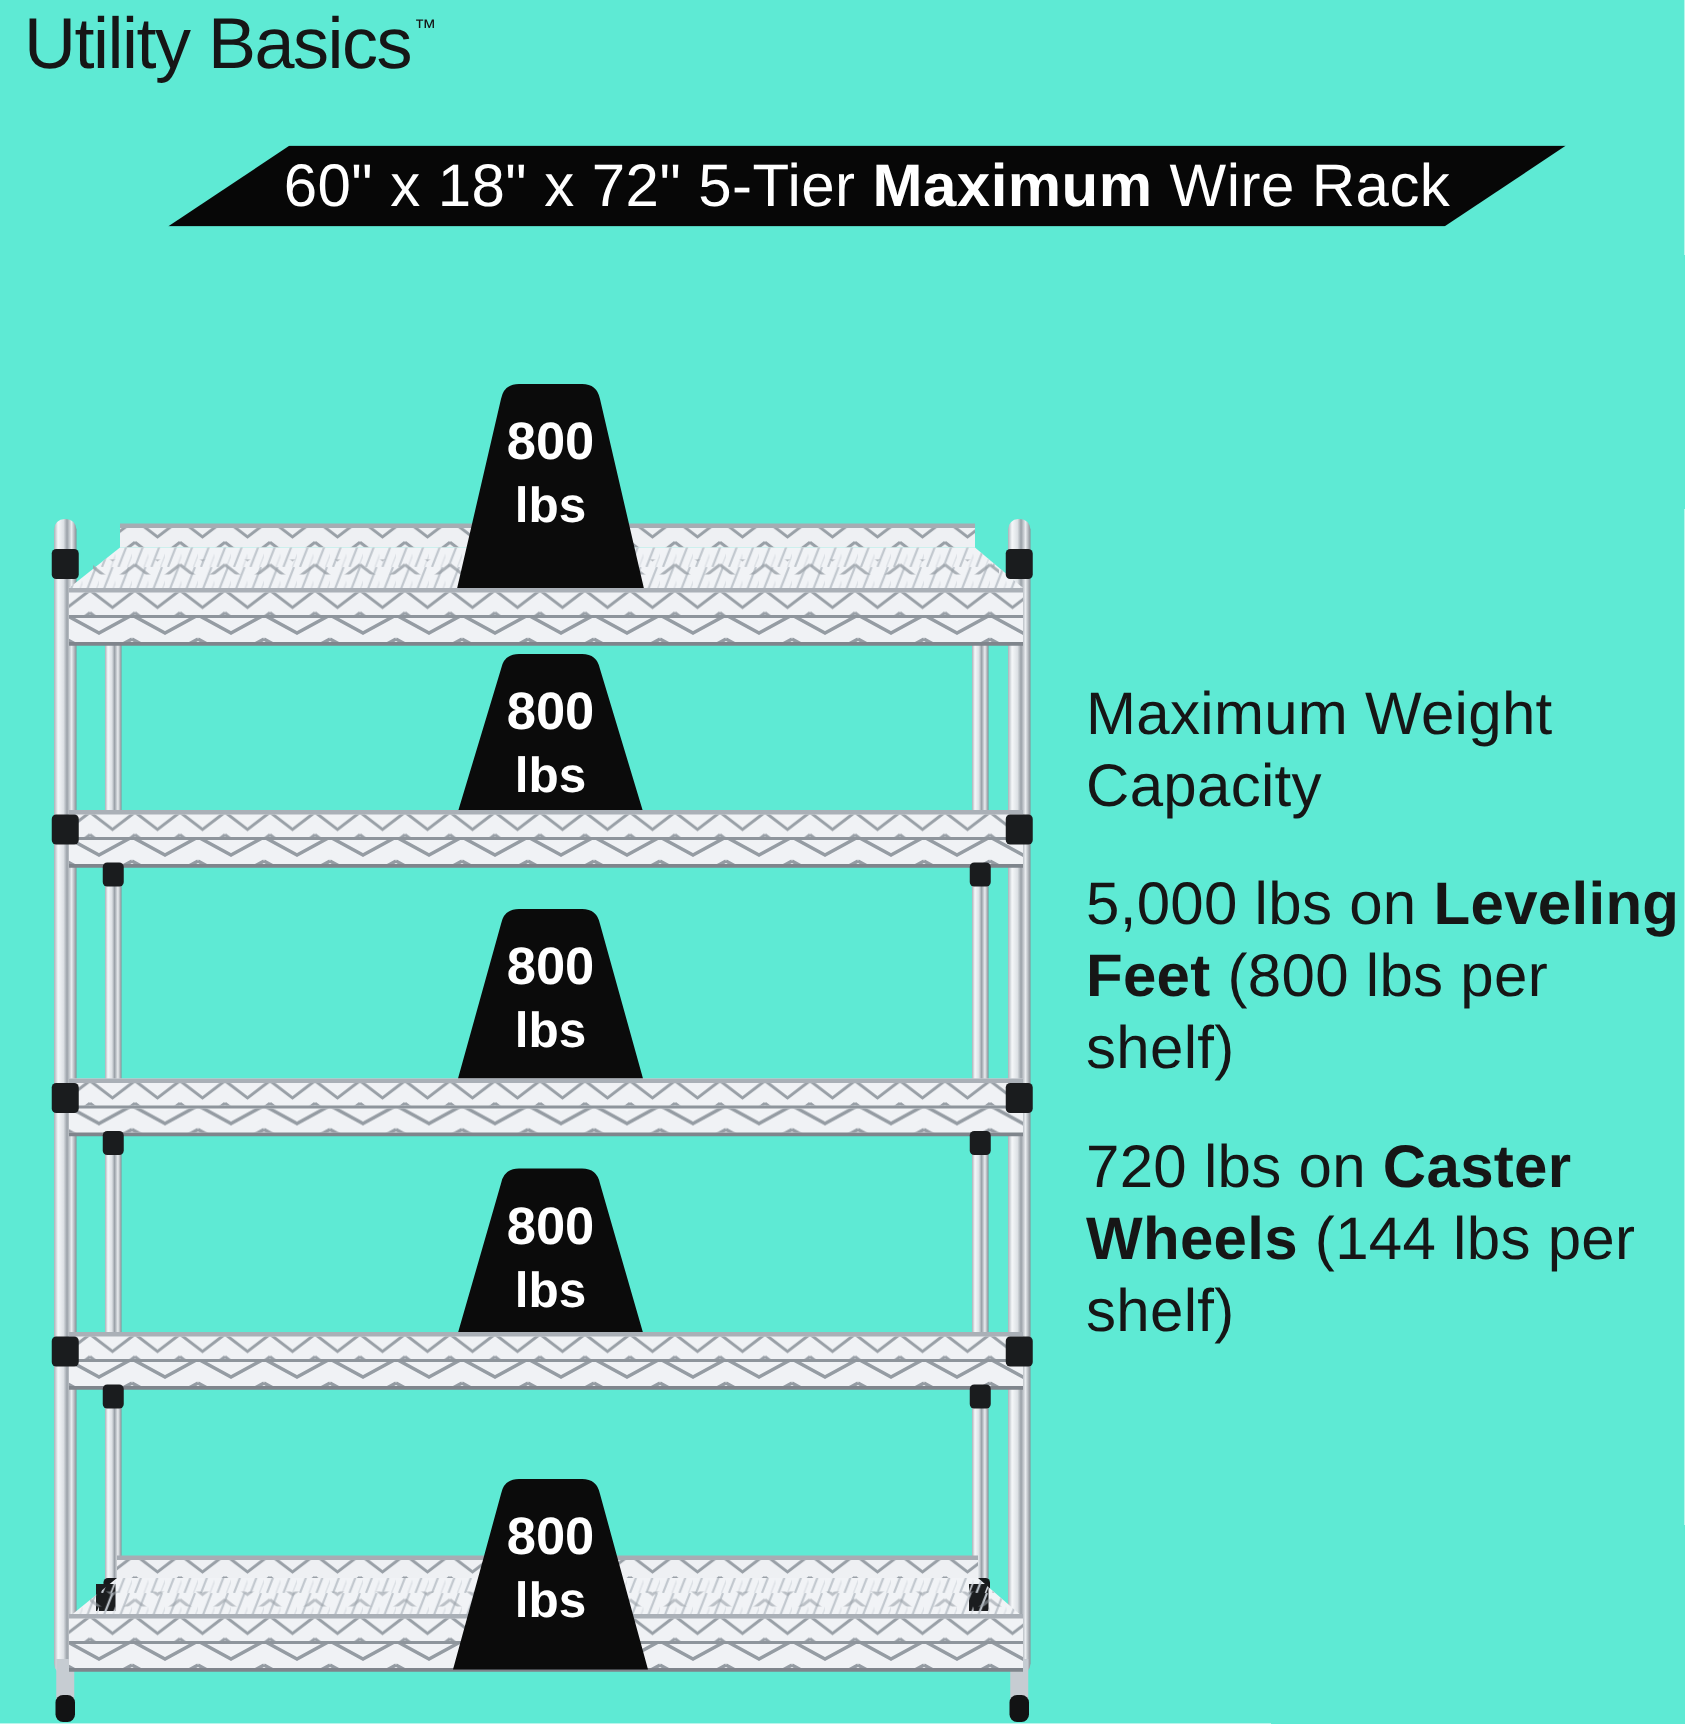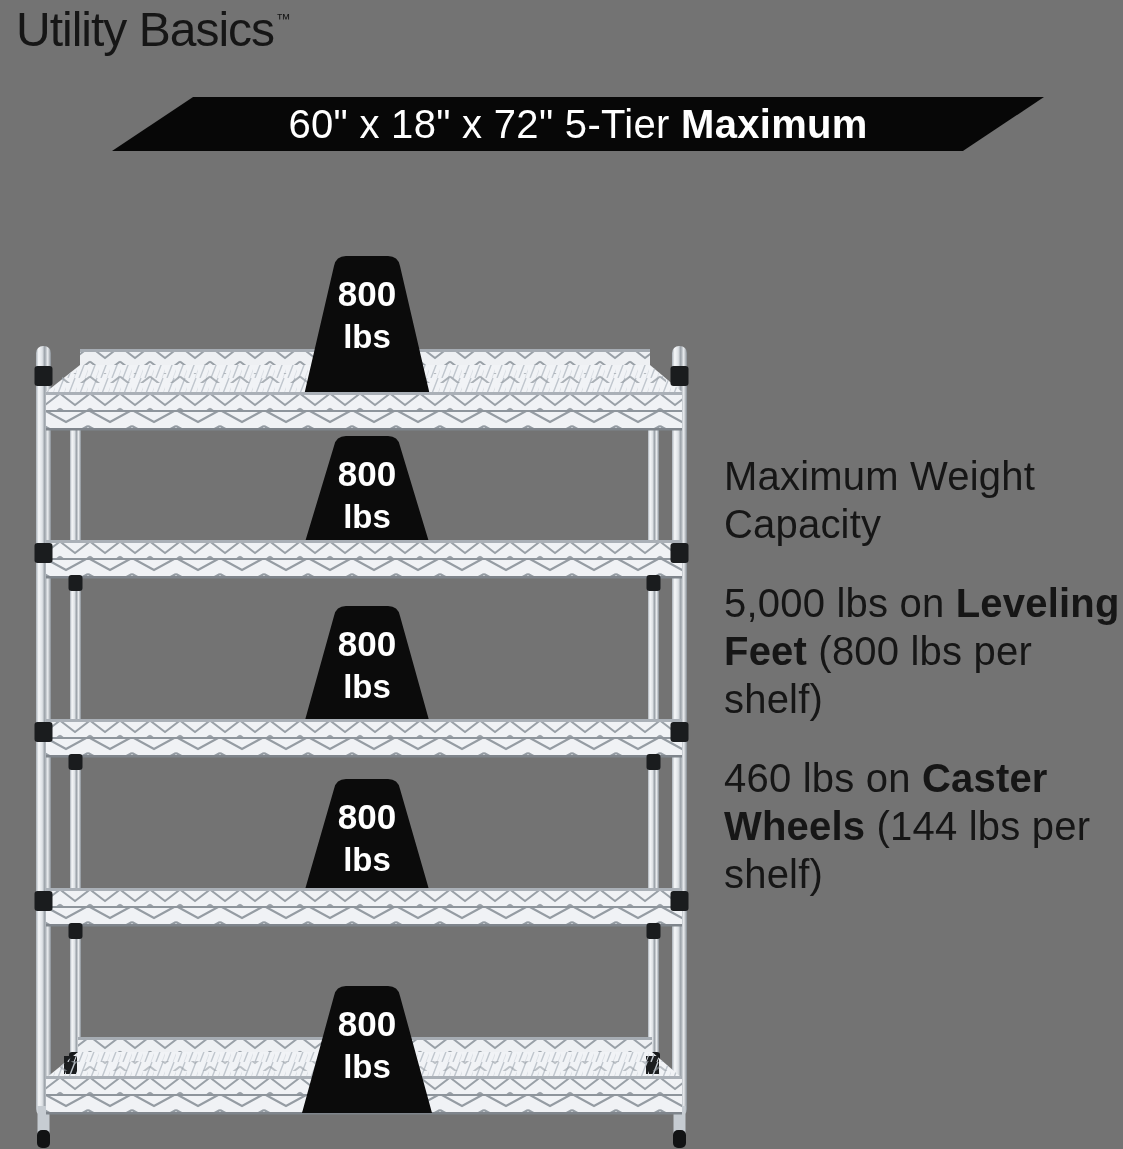--- a/index.html
+++ b/index.html
@@ -1,17 +1,17 @@
 <!DOCTYPE html>
 <html><head>
 <meta charset="utf-8">
 <style>
   html,body{margin:0;padding:0;background:#fff;}
   .page{
-    position:relative;width:1123px;height:1149px;background:#737373;overflow:hidden;
+    position:relative;width:1123px;height:1149px;background:#5eead4;overflow:hidden;
     font-family:"Liberation Sans",sans-serif;color:#141414;
   }
   .logo{
     position:absolute;left:16px;top:2px;font-size:48px;letter-spacing:-1px;color:#161616;
     white-space:nowrap;
   }
   .logo .tm{font-size:15px;position:relative;top:-22px;left:2px;letter-spacing:0;}
   .banner{
     position:absolute;left:112px;top:97px;width:932px;height:54px;background:#070707;
     clip-path:polygon(8.7% 0,100% 0,91.3% 100%,0 100%);
@@ -30,21 +30,21 @@
     font-family:"Liberation Sans",sans-serif;font-weight:700;fill:#ffffff;
   }
 </style>
 </head>
 <body>
 
 <div class="page">
 
   <div class="logo"><span>Utility Basics</span><span class="tm">™</span></div>
 
-  <div class="banner"><span>60" x 18" x 72" 5-Tier </span><b>Maximum</b></div>
+  <div class="banner"><span>60" x 18" x 72" 5-Tier </span><b>Maximum</b><span> Wire Rack</span></div>
 
   <svg class="rack-svg" width="1123" height="1149" viewBox="0 0 1123 1149" xmlns="http://www.w3.org/2000/svg">
     <defs>
       <linearGradient id="postG" x1="0" y1="0" x2="1" y2="0">
         <stop offset="0" stop-color="#aab1b8"></stop>
         <stop offset="0.18" stop-color="#f5f7f9"></stop>
         <stop offset="0.42" stop-color="#dde1e5"></stop>
         <stop offset="0.58" stop-color="#9aa1a8"></stop>
         <stop offset="0.78" stop-color="#e9ecef"></stop>
         <stop offset="1" stop-color="#868d94"></stop>
@@ -153,16 +153,16 @@
     <g>
       <path d="M302 1113 L334 996 Q336 986 346 986 L388 986 Q398 986 400 996 L432 1113 Z" fill="#0b0b0b"></path>
       <text class="wlabel" x="367" y="1036" font-size="35" text-anchor="middle">800</text>
       <text class="wlabel" x="367" y="1078" font-size="33" text-anchor="middle">lbs</text>
     </g>
   </svg>
 
   <div class="capacity">
     <p>Maximum Weight Capacity</p>
     <p><span>5,000 lbs on </span><strong>Leveling Feet</strong><span> (800 lbs per shelf)</span></p>
-    <p><span>460 lbs on </span><strong>Caster Wheels</strong><span> (144 lbs per shelf)</span></p>
+    <p><span>720 lbs on </span><strong>Caster Wheels</strong><span> (144 lbs per shelf)</span></p>
   </div>
 
 </div>
 
 </body></html>

